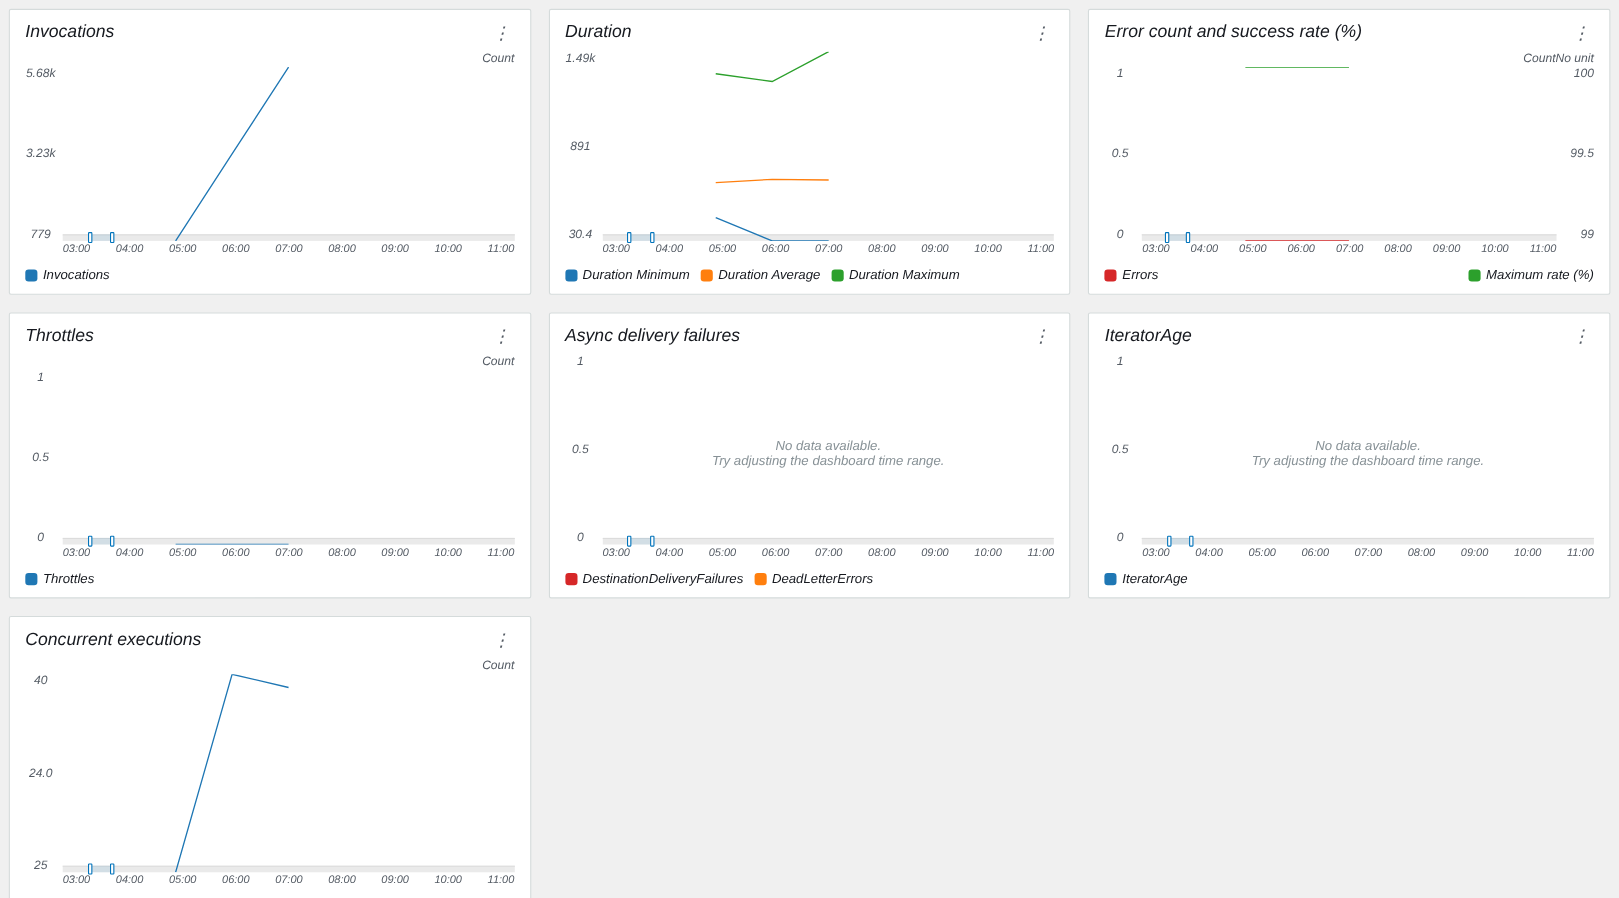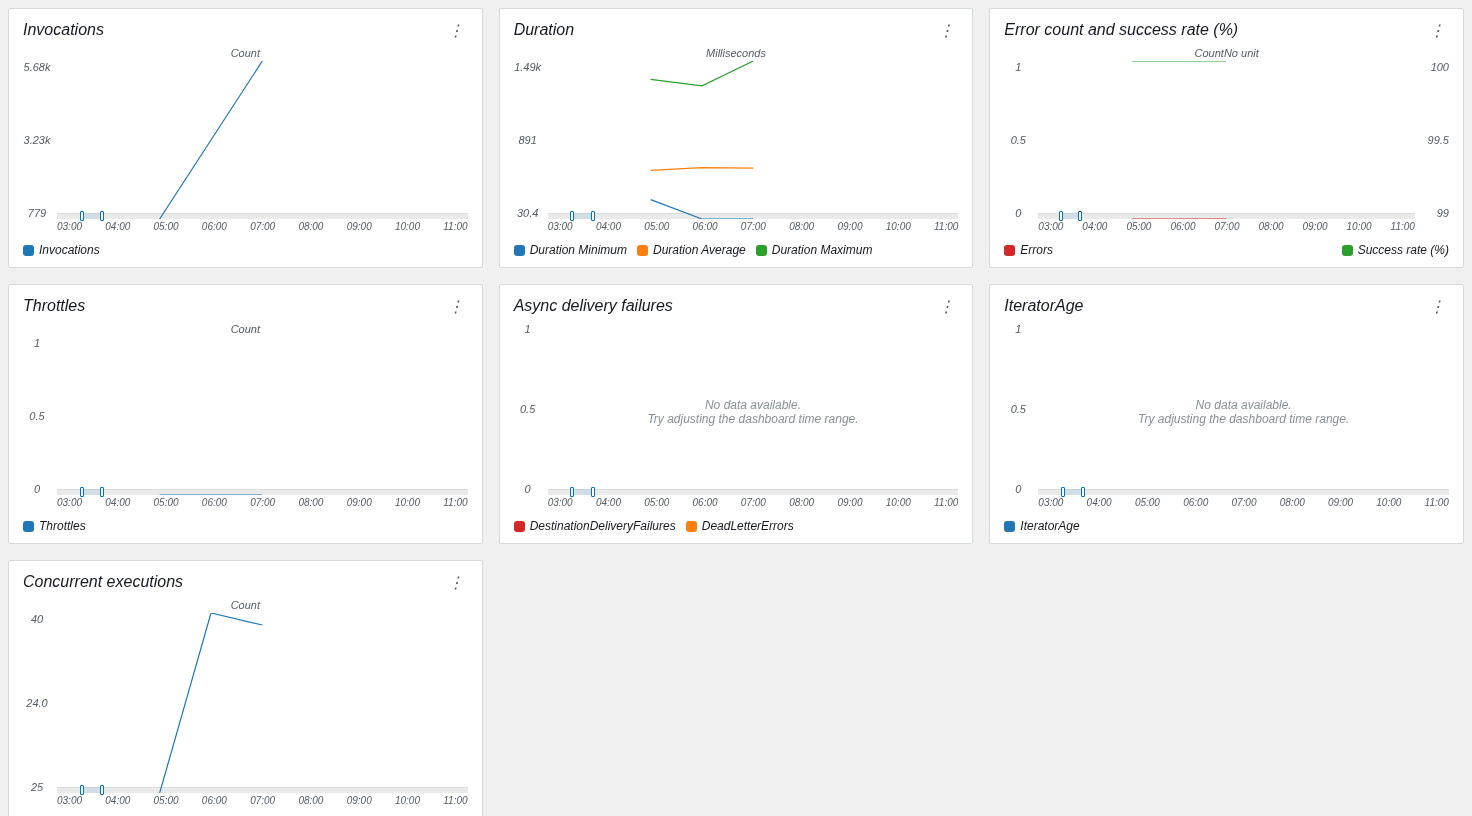--- a/index.html
+++ b/index.html
@@ -40,21 +40,21 @@
   }
   .menu-icon {
     cursor: pointer;
     padding: 2px 4px;
     color: #545b64;
     font-size: 16px;
     line-height: 1;
   }
   .y-units {
     display: flex;
-    justify-content: center;
+    justify-content: flex-end;
     font-size: 11px;
     color: #545b64;
     margin-bottom: 2px;
   }
   .chart-area {
     position: relative;
     flex: 1;
     display: flex;
   }
   .y-axis, .y-axis-right {
@@ -186,24 +186,20 @@
           <span class="swatch" style="background: rgb(31, 119, 180);"></span>
           <span>Invocations</span>
         </span>
       </div>
     </div>
     <div class="panel">
       <div class="panel-header">
         <div class="panel-title">Duration</div>
         <div class="menu-icon">⋮</div>
       </div>
-      <div class="y-units">
-        <span>Milliseconds</span>
-        <span></span>
-      </div>
       <div class="chart-area">
         <div class="y-axis">
           <span>1.49k</span>
           <span>891</span>
           <span>30.4</span>
         </div>
         <div class="plot">
           <div class="baseline"></div>
           <div class="brush" style="left: 6%; width: 5%;">
             <div class="handle left"></div>
@@ -285,21 +281,21 @@
           <span>99</span>
         </div>
       </div>
       <div class="legend">
         <span class="legend-item">
           <span class="swatch" style="background: rgb(214, 39, 40);"></span>
           <span>Errors</span>
         </span>
         <span class="legend-item split">
           <span class="swatch" style="background: rgb(44, 160, 44);"></span>
-          <span>Success rate (%)</span>
+          <span>Maximum rate (%)</span>
         </span>
       </div>
     </div>
     <div class="panel">
       <div class="panel-header">
         <div class="panel-title">Throttles</div>
         <div class="menu-icon">⋮</div>
       </div>
       <div class="y-units">
         <span>Count</span>

